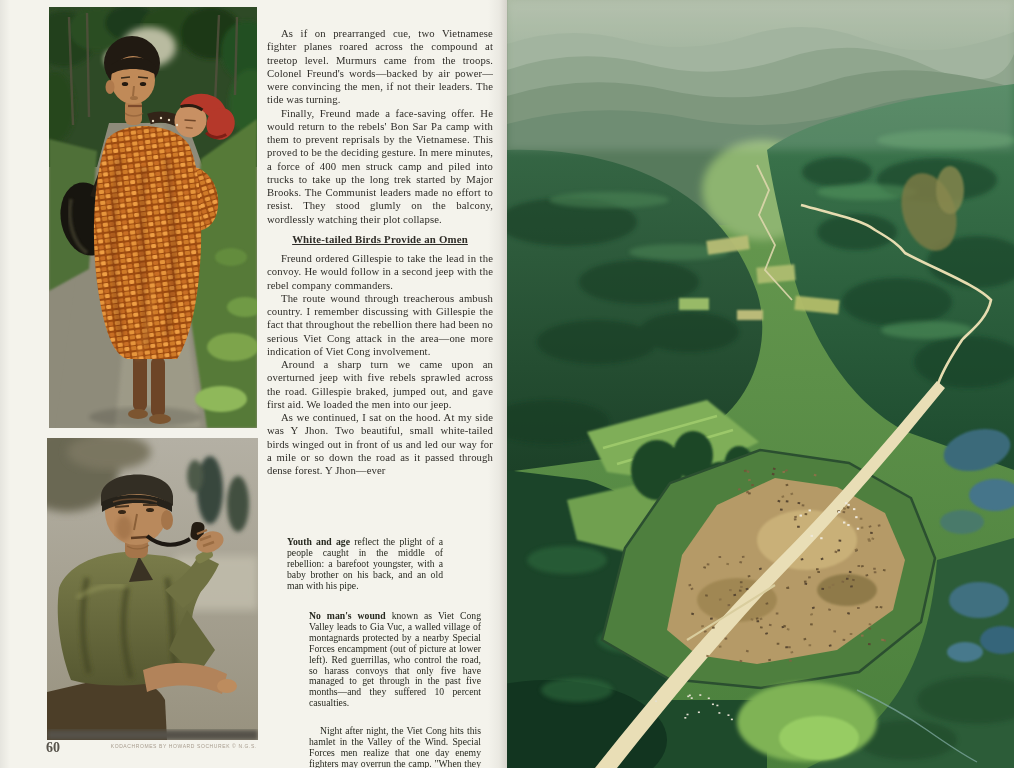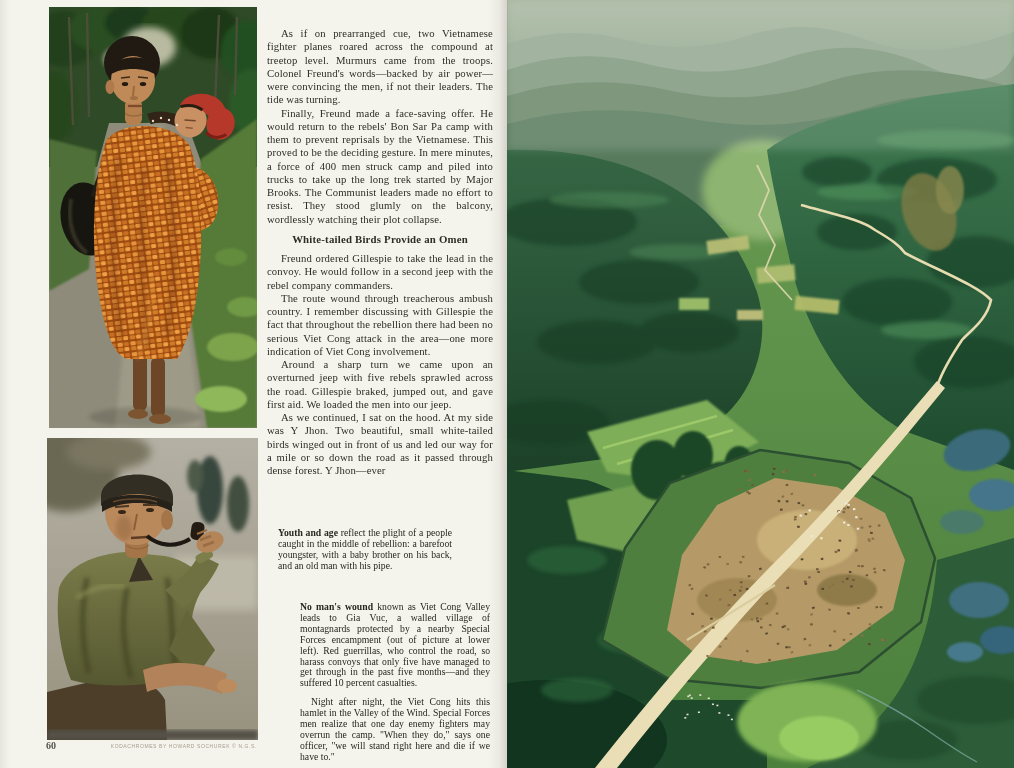--- a/index.html
+++ b/index.html
@@ -6,28 +6,28 @@
   .spread{position:relative;width:1014px;height:768px;background:#f4f3ec;overflow:hidden;
           font-family:"Liberation Serif","DejaVu Serif",serif;}
   .photo{position:absolute;margin:0;padding:0;}
   .photo svg{display:block;width:100%;height:100%;}
   .photo-top{left:49px;top:7px;width:208px;height:421px;}
   .photo-bottom{left:47px;top:438px;width:211px;height:302px;}
   .photo-right{left:507px;top:0;width:507px;height:768px;}
   .column{position:absolute;left:267px;top:27px;width:226px;color:#2e2c27;
           font-size:10.7px;line-height:13.25px;text-align:justify;letter-spacing:.12px;}
   .column p{margin:0;text-indent:14px;}
-  .subhead{font-size:10.8px;font-weight:bold;text-align:center;margin:7px 0 6px 0;letter-spacing:.2px;}
+  .subhead{font-size:10.8px;font-weight:bold;text-align:center;margin:7px 0 6px 0;letter-spacing:.2px;text-decoration:underline;}
   .caption{position:absolute;color:#26281f;font-size:9.7px;line-height:10.9px;text-align:justify;}
-  .caption p{margin:8px;}
+  .caption p{margin:17px;}
   .caption-1{left:270px;top:520px;width:190px;}
   .caption-2{left:292px;top:594px;width:206px;}
   .cap-lead{font-weight:bold;}
   .cap-indent{text-indent:11px;}
-  .page-number{position:absolute;left:46px;top:740px;font-size:10px;color:#57534b;font-weight:bold;}
+  .page-number{position:absolute;left:46px;top:740px;font-size:14px;color:#57534b;font-weight:bold;}
   .credit{position:absolute;left:90px;top:743px;width:167px;text-align:right;
           font-family:"Liberation Sans","DejaVu Sans",sans-serif;font-size:5px;
           letter-spacing:.6px;color:#a79c8e;white-space:nowrap;}
   .gutter{position:absolute;left:488px;top:0;width:20px;height:768px;pointer-events:none;
           background:linear-gradient(90deg,rgba(0,0,0,0) 0%,rgba(60,50,40,.05) 55%,rgba(60,50,40,.16) 93%,rgba(0,0,0,0) 100%);}
   .edge-left{position:absolute;left:0;top:0;width:10px;height:768px;pointer-events:none;
           background:linear-gradient(90deg,rgba(0,0,0,.06),rgba(0,0,0,0));}
 </style>
 </head>
 <body>

